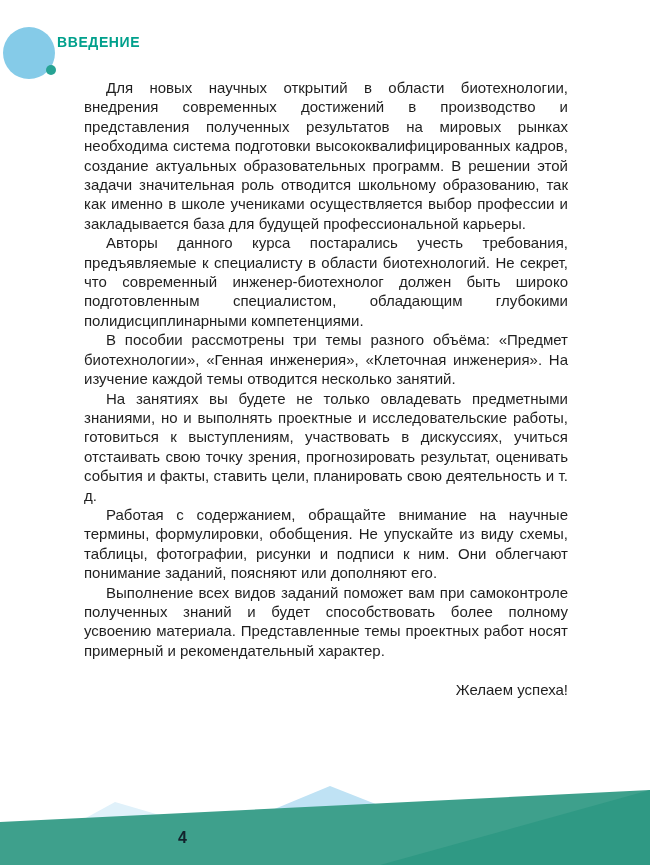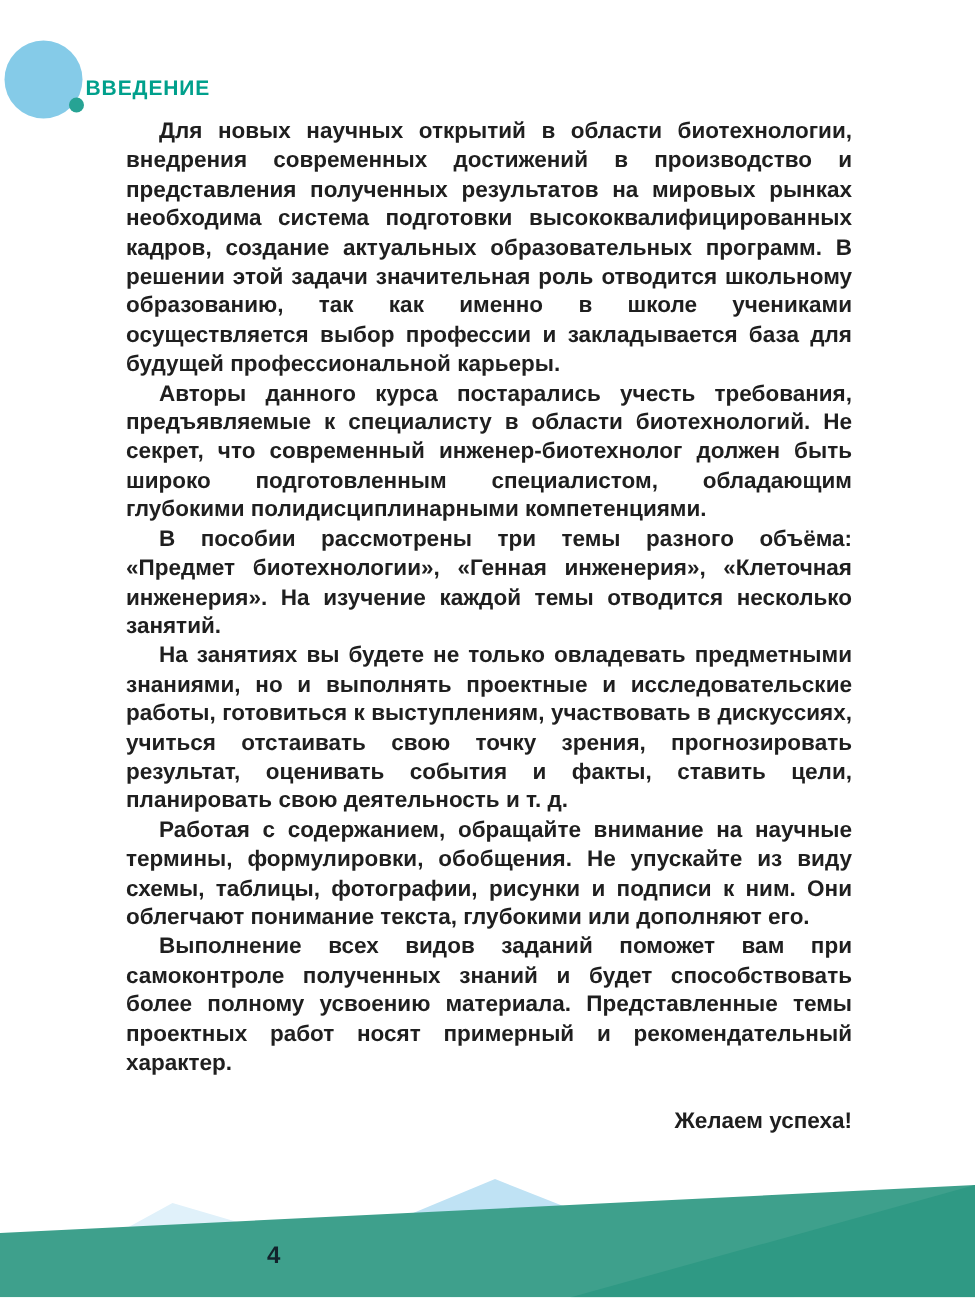--- a/index.html
+++ b/index.html
@@ -36,40 +36,39 @@
     left: 46px;
     top: 65px;
     width: 10px;
     height: 10px;
     border-radius: 50%;
     background: #27a394;
   }
   .section-title {
     position: absolute;
     left: 57px;
-    top: 50px;
+    top: 34px;
     margin: 0;
     font-size: 14px;
     font-weight: bold;
     letter-spacing: 0.6px;
     color: #00a08c;
   }
 
   
   .content {
     position: absolute;
     left: 84px;
     right: 82px;
     top: 78px;
     text-align: justify;
     font-size: 15px;
     line-height: 19.4px;
     color: #1f1f1f;
     hyphens: auto;
-    font-weight: bold;
     -webkit-hyphens: auto;
   }
   .content p {
     margin: 0;
     text-indent: 22px;
   }
   .closing-line {
     text-align: right;
     text-indent: 0 !important;
     margin-top: 20px !important;
@@ -104,21 +103,21 @@
     <div class="deco-circle"></div>
     <div class="deco-dot"></div>
     <h1 class="section-title">ВВЕДЕНИЕ</h1>
   </header>
 
   <main class="content">
     <p>Для новых научных открытий в области биотехнологии, внедрения современных достижений в производство и представления полученных результатов на мировых рынках необходима система подготовки высококвалифицированных кадров, создание актуальных образовательных программ. В решении этой задачи значительная роль отводится школьному образованию, так как именно в школе учениками осуществляется выбор профессии и закладывается база для будущей профессиональной карьеры.</p>
     <p>Авторы данного курса постарались учесть требования, предъявляемые к специалисту в области биотехнологий. Не секрет, что современный инженер-биотехнолог должен быть широко подготовленным специалистом, обладающим глубокими полидисциплинарными компетенциями.</p>
     <p>В пособии рассмотрены три темы разного объёма: «Предмет биотехнологии», «Генная инженерия», «Клеточная инженерия». На изучение каждой темы отводится несколько занятий.</p>
     <p>На занятиях вы будете не только овладевать предметными знаниями, но и выполнять проектные и исследовательские работы, готовиться к выступлениям, участвовать в дискуссиях, учиться отстаивать свою точку зрения, прогнозировать результат, оценивать события и факты, ставить цели, планировать свою деятельность и т. д.</p>
-    <p>Работая с содержанием, обращайте внимание на научные термины, формулировки, обобщения. Не упускайте из виду схемы, таблицы, фотографии, рисунки и подписи к ним. Они облегчают понимание текста, глубокими или дополняют его.</p>
+    <p>Работая с содержанием, обращайте внимание на научные термины, формулировки, обобщения. Не упускайте из виду схемы, таблицы, фотографии, рисунки и подписи к ним. Они облегчают понимание заданий, поясняют или дополняют его.</p>
     <p>Выполнение всех видов заданий поможет вам при самоконтроле полученных знаний и будет способствовать более полному усвоению материала. Представленные темы проектных работ носят примерный и рекомендательный характер.</p>
     <p class="closing-line">Желаем успеха!</p>
   </main>
 
   <footer class="page-footer">
     <svg class="footer-art" width="650" height="85" viewBox="0 0 650 85" xmlns="http://www.w3.org/2000/svg">
       <polygon points="0,85 115,22 330,85" fill="#e0f1fa"></polygon>
       <polygon points="140,85 330,6 530,85" fill="#bfe2f4"></polygon>
       <polygon points="300,85 480,32 650,78" fill="#d5ecf8"></polygon>
       <polygon points="0,42 650,10 650,85 0,85" fill="#3ea08c"></polygon>

